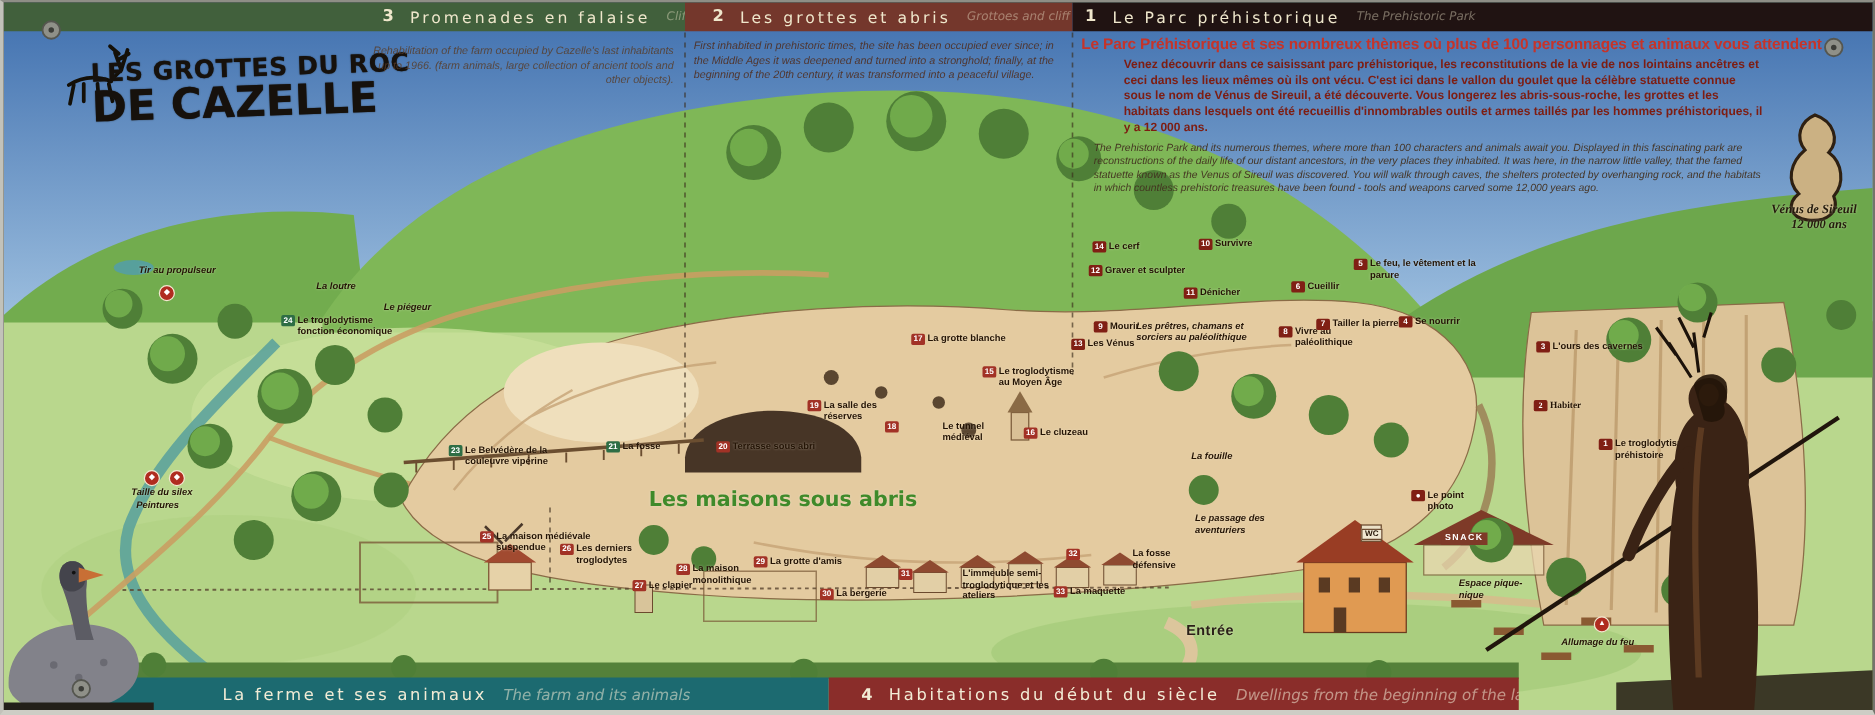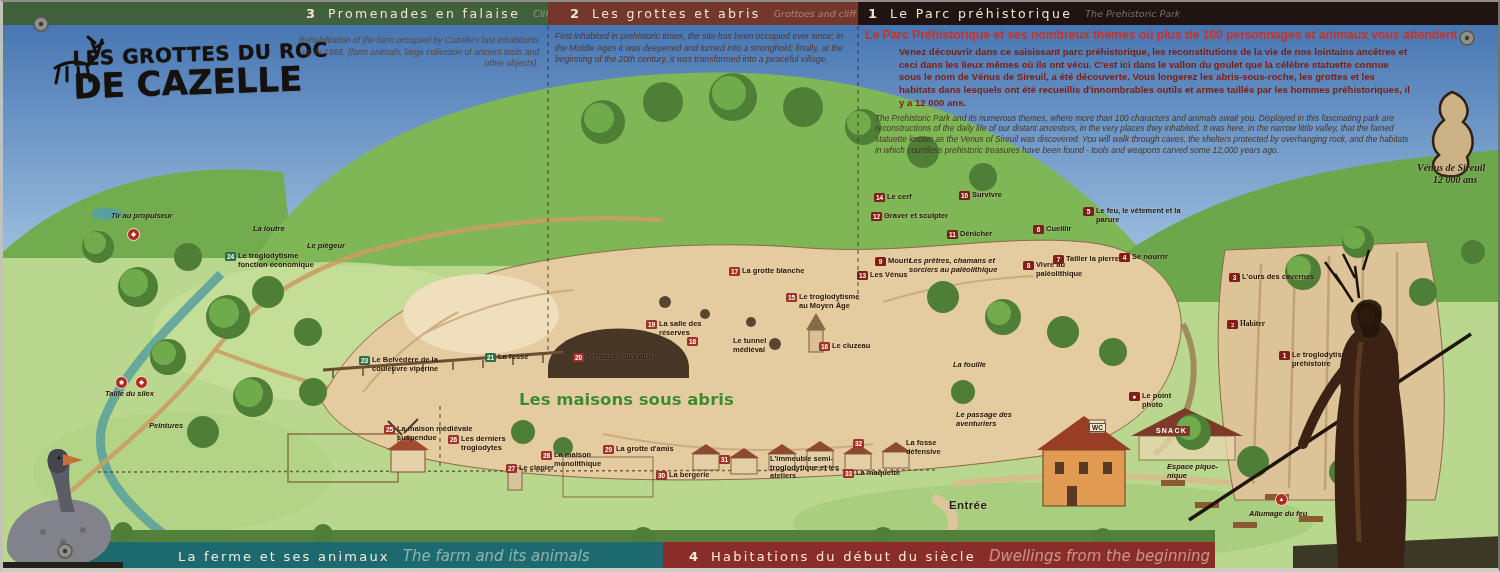--- a/index.html
+++ b/index.html
@@ -17,21 +17,21 @@
   #band1{left:855px;width:645px;background:#201312;padding-left:10px}
   .band-num{font-weight:bold;font-size:13px;margin-right:13px}
   .band-title{font-size:12.5px;letter-spacing:2.4px;white-space:nowrap}
   .band-sub{font-style:italic;font-size:9.5px;opacity:.42;margin-left:13px;white-space:nowrap}
   
   .bot-band{position:absolute;top:540px;height:28px;display:flex;align-items:center;box-sizing:border-box;
             color:#f2ecd6;font-family:"DejaVu Sans",sans-serif;overflow:hidden;z-index:6}
   #bandFarm{left:80px;width:580px;background:#1c6a70;padding-left:95px}
   #bandHab{left:660px;width:552px;background:#8a2d2a;padding-left:26px}
   .bot-band .band-title{font-size:13px;letter-spacing:2.2px}
-  .bot-band .band-sub{font-size:15px;opacity:.55}
+  .bot-band .band-sub{font-size:12px;opacity:.55}
   
   #title{position:absolute;left:70px;top:42px;z-index:2;color:#16110c;transform:rotate(-2deg)}
   #title .l1{font:900 20px/1.05 "DejaVu Sans",sans-serif;letter-spacing:.5px;text-shadow:0 0 1px #1a1a1a}
   #title .l2{font:900 34px/1 "DejaVu Sans",sans-serif;letter-spacing:0;text-shadow:0 0 1px #1a1a1a}
   #stag{position:absolute;left:38px;top:28px;z-index:2}
   
   .sec{position:absolute;z-index:2}
   .sec p{margin:0}
   #sec3{left:288px;top:27px;width:248px;text-align:right;color:#5a2414}
   #sec3 .fr{font:bold 10.4px/1.3 "Liberation Sans",sans-serif}
@@ -278,21 +278,21 @@
         <span class="lt">La grotte blanche</span>
       </div>
       <div class="lbl" style="left: 783px; top: 291px; max-width: 80px;">
         <span class="chip r">15</span>
         <span class="lt">Le troglodytisme au Moyen Âge</span>
       </div>
       <div class="lbl" style="left: 643px; top: 318px; max-width: 60px;">
         <span class="chip r">19</span>
         <span class="lt">La salle des réserves</span>
       </div>
-      <div class="lbl" style="left: 684px; top: 335px; max-width: 95px; gap: 35px;">
+      <div class="lbl" style="left: 705px; top: 335px; max-width: 95px; gap: 35px;">
         <span class="chip r">18</span>
         <span class="lt">Le tunnel médiéval</span>
       </div>
       <div class="lbl" style="left: 816px; top: 340px;">
         <span class="chip r">16</span>
         <span class="lt">Le cluzeau</span>
       </div>
       <div class="lbl" style="left: 570px; top: 351px; max-width: 95px;">
         <span class="chip r">20</span>
         <span class="lt">Terrasse sous abri</span>
@@ -305,21 +305,21 @@
       </div>
       <div class="lbl" style="left: 112px; top: 374px;">
         <span class="circ">◆</span>
       </div>
       <div class="lbl" style="left: 132px; top: 374px;">
         <span class="circ">◆</span>
       </div>
       <div class="lbl pl" style="left: 102px; top: 388px; max-width: 62px;">
         <span class="lt">Taille du silex</span>
       </div>
-      <div class="lbl pl" style="left: 106px; top: 420px; margin-left: 40px;">
+      <div class="lbl pl" style="left: 106px; top: 398px;">
         <span class="lt">Peintures</span>
       </div>
       <div class="lbl" style="left: 381px; top: 423px; max-width: 90px;">
         <span class="chip r">25</span>
         <span class="lt">La maison médiévale suspendue</span>
       </div>
       <div class="lbl" style="left: 445px; top: 433px; max-width: 72px;">
         <span class="chip r">26</span>
         <span class="lt">Les derniers troglodytes</span>
       </div>

